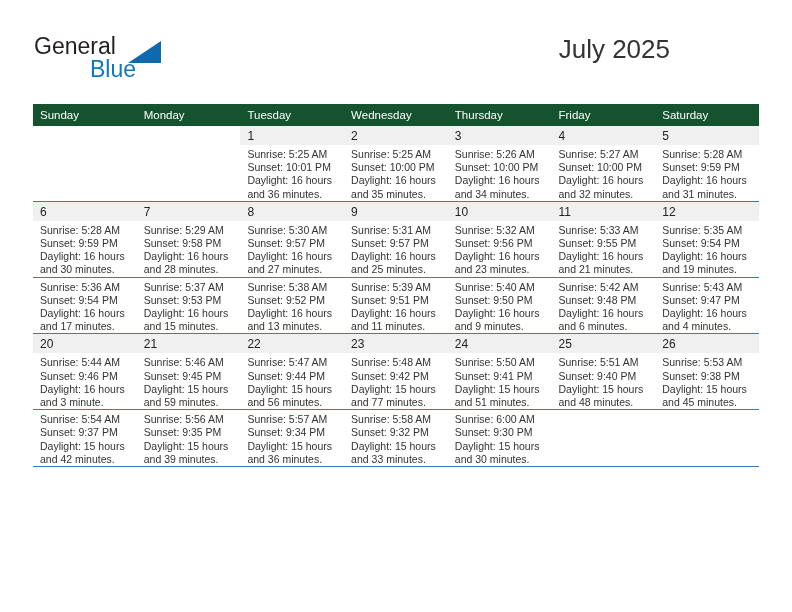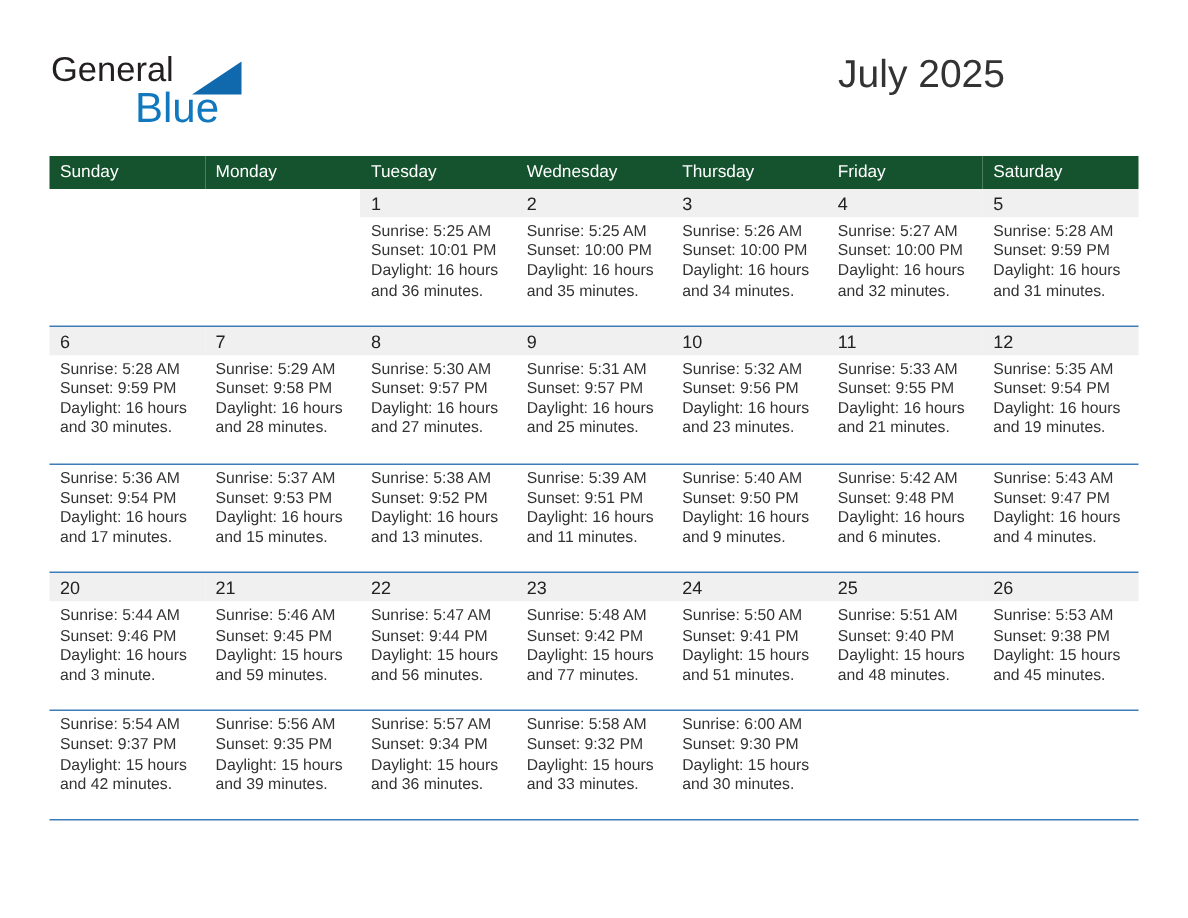--- a/index.html
+++ b/index.html
@@ -42,21 +42,21 @@
     top: 0;
     font-size: 23px;
     letter-spacing: 0px;
     color: #231f20;
     font-family: "Liberation Sans", sans-serif;
   }
   .logo-blue {
     position: absolute;
     left: 56px;
     top: 23px;
-    font-size: 28px;
+    font-size: 23px;
     color: #1278be;
     font-family: "Liberation Sans", sans-serif;
   }
   .logo-triangle {
     position: absolute;
     left: 94px;
     top: 8px;
     width: 0;
     height: 0;
     border-left: 33px solid transparent;
@@ -110,21 +110,21 @@
     color: #222222;
     padding: 3px 0 2px 7px;
     vertical-align: top;
     border: none;
   }
   tr.info-row td {
     background: #ffffff;
     font-size: 10.5px;
     line-height: 13.2px;
     color: #333333;
-    padding: 3px 8px 16px 7px;
+    padding: 3px 8px 0 7px;
     vertical-align: top;
     border: none;
   }
   tr.sep-row td {
     padding: 0;
     height: 1px;
     line-height: 1px;
     font-size: 0;
     background: #3d7cb8;
     border: none;

